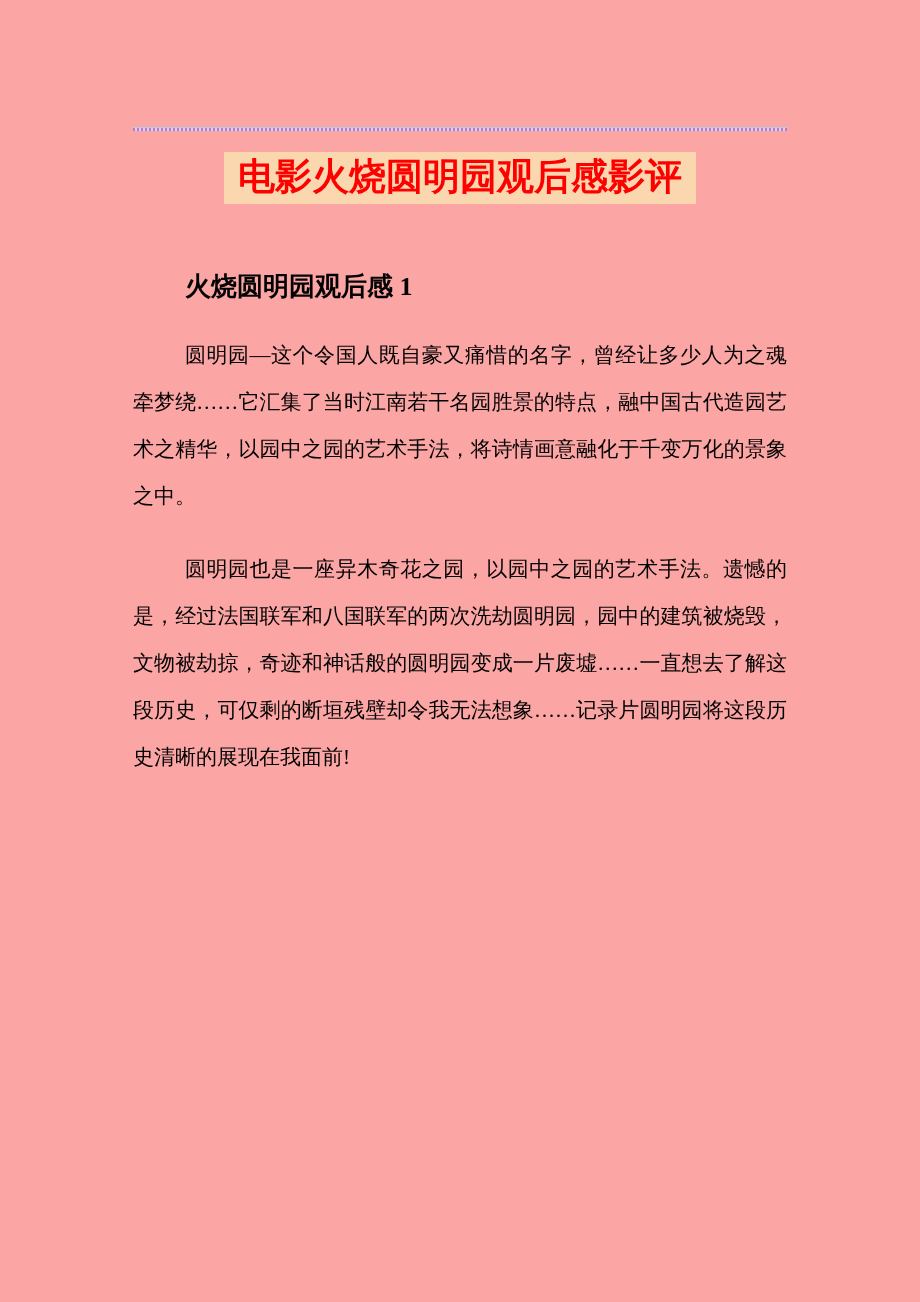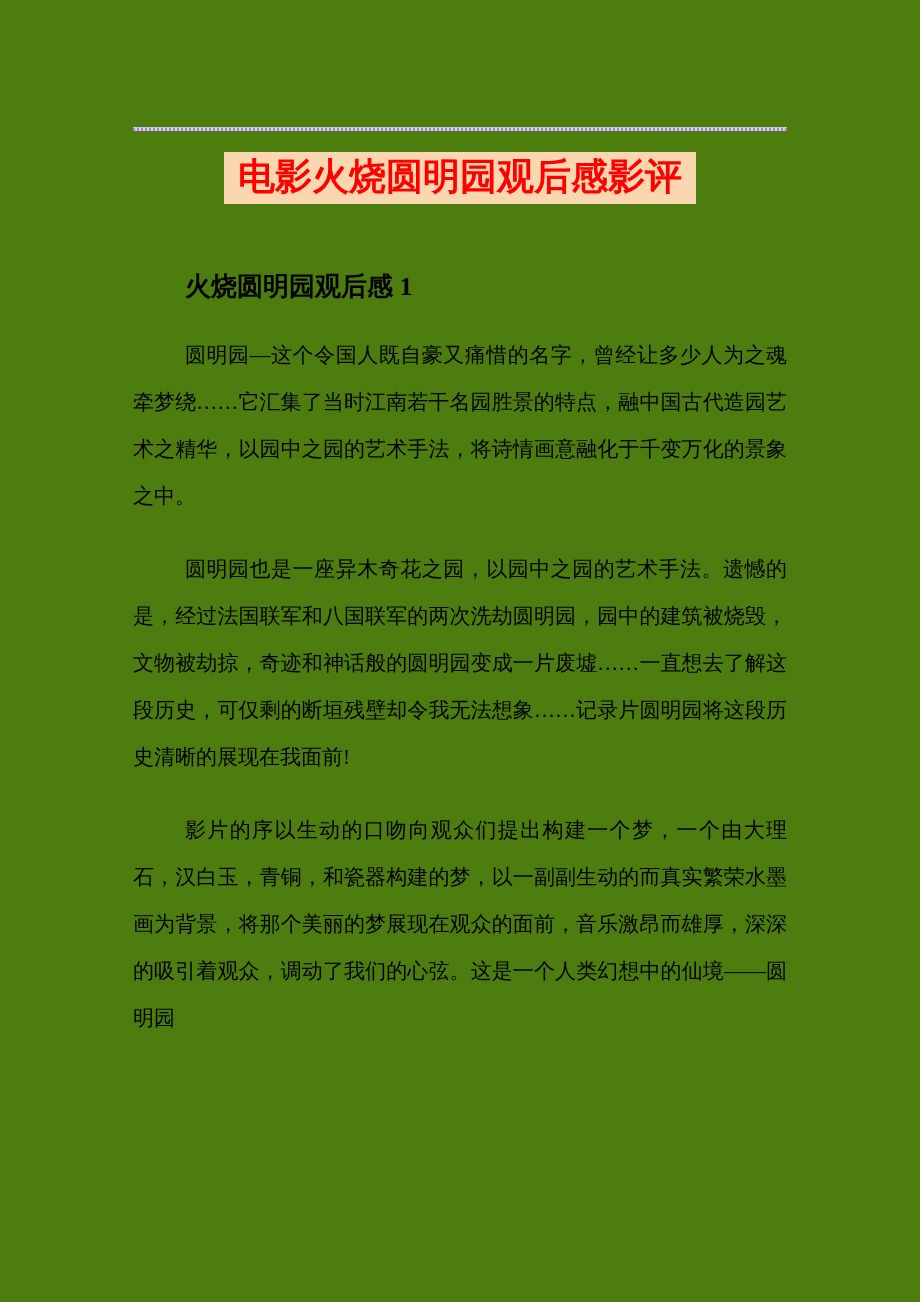--- a/index.html
+++ b/index.html
@@ -11,21 +11,21 @@
     width: 920px;
     height: 1302px;
     position: relative;
     overflow: hidden;
     font-family: "Liberation Serif", "DejaVu Serif", serif;
     color: #000000;
   }
   .page {
     position: absolute;
     inset: 0;
-    background: #4d7c0f;
+    background: #fca5a5;
   }
   
   .rule {
     margin: 127px 133px 0 133px;
     height: 3px;
     border-top: 1px solid #bcc8e8;
     background: repeating-linear-gradient(90deg, #b07cd0 0 2px, #ddd0f0 2px 4px);
   }
   .title-row {
     margin-top: 21px;
@@ -72,16 +72,15 @@
 
   <div class="title-row">
     <span class="title-highlight"><span class="title-text">电影火烧圆明园观后感影评</span></span>
   </div>
 
   <div class="heading">火烧圆明园观后感 1</div>
 
   <div class="body-text">
     <p class="first">圆明园—这个令国人既自豪又痛惜的名字，曾经让多少人为之魂牵梦绕……它汇集了当时江南若干名园胜景的特点，融中国古代造园艺术之精华，以园中之园的艺术手法，将诗情画意融化于千变万化的景象之中。</p>
     <p>圆明园也是一座异木奇花之园，以园中之园的艺术手法。遗憾的是，经过法国联军和八国联军的两次洗劫圆明园，园中的建筑被烧毁，文物被劫掠，奇迹和神话般的圆明园变成一片废墟……一直想去了解这段历史，可仅剩的断垣残壁却令我无法想象……记录片圆明园将这段历史清晰的展现在我面前!</p>
-    <p>影片的序以生动的口吻向观众们提出构建一个梦，一个由大理石，汉白玉，青铜，和瓷器构建的梦，以一副副生动的而真实繁荣水墨画为背景，将那个美丽的梦展现在观众的面前，音乐激昂而雄厚，深深的吸引着观众，调动了我们的心弦。这是一个人类幻想中的仙境——圆明园</p>
   </div>
 
 </div>
 
 </body></html>

